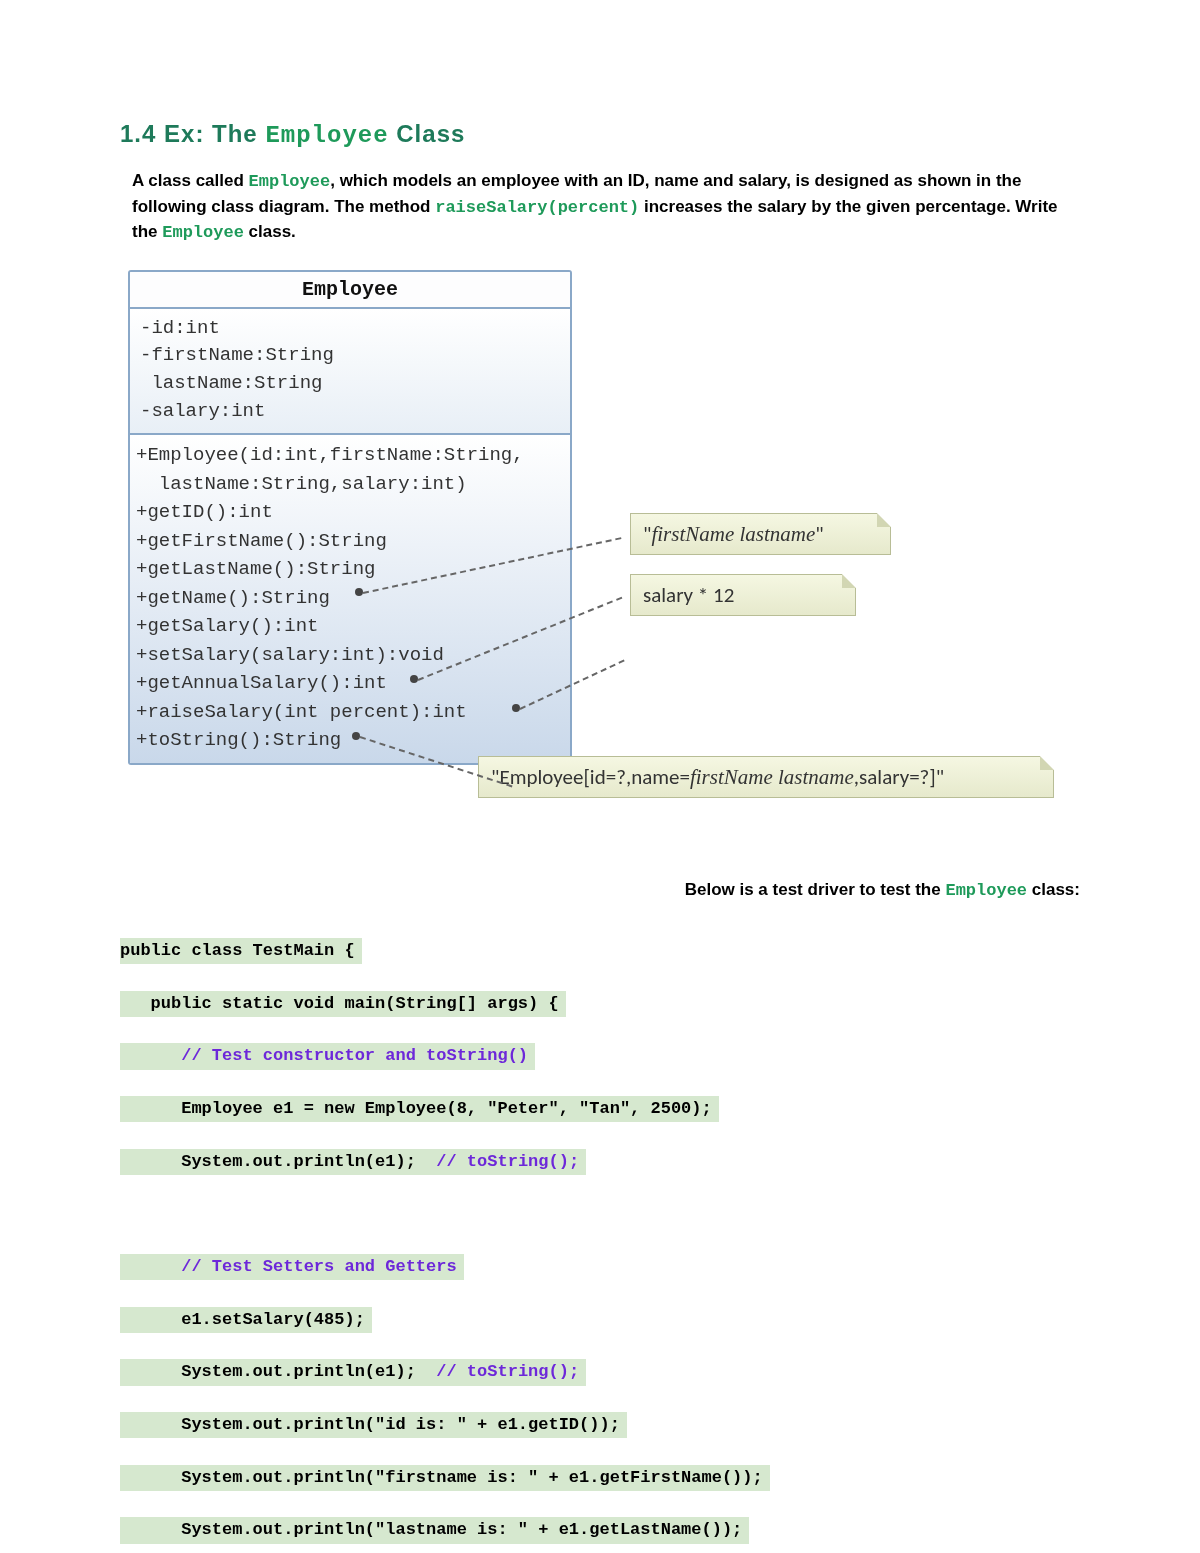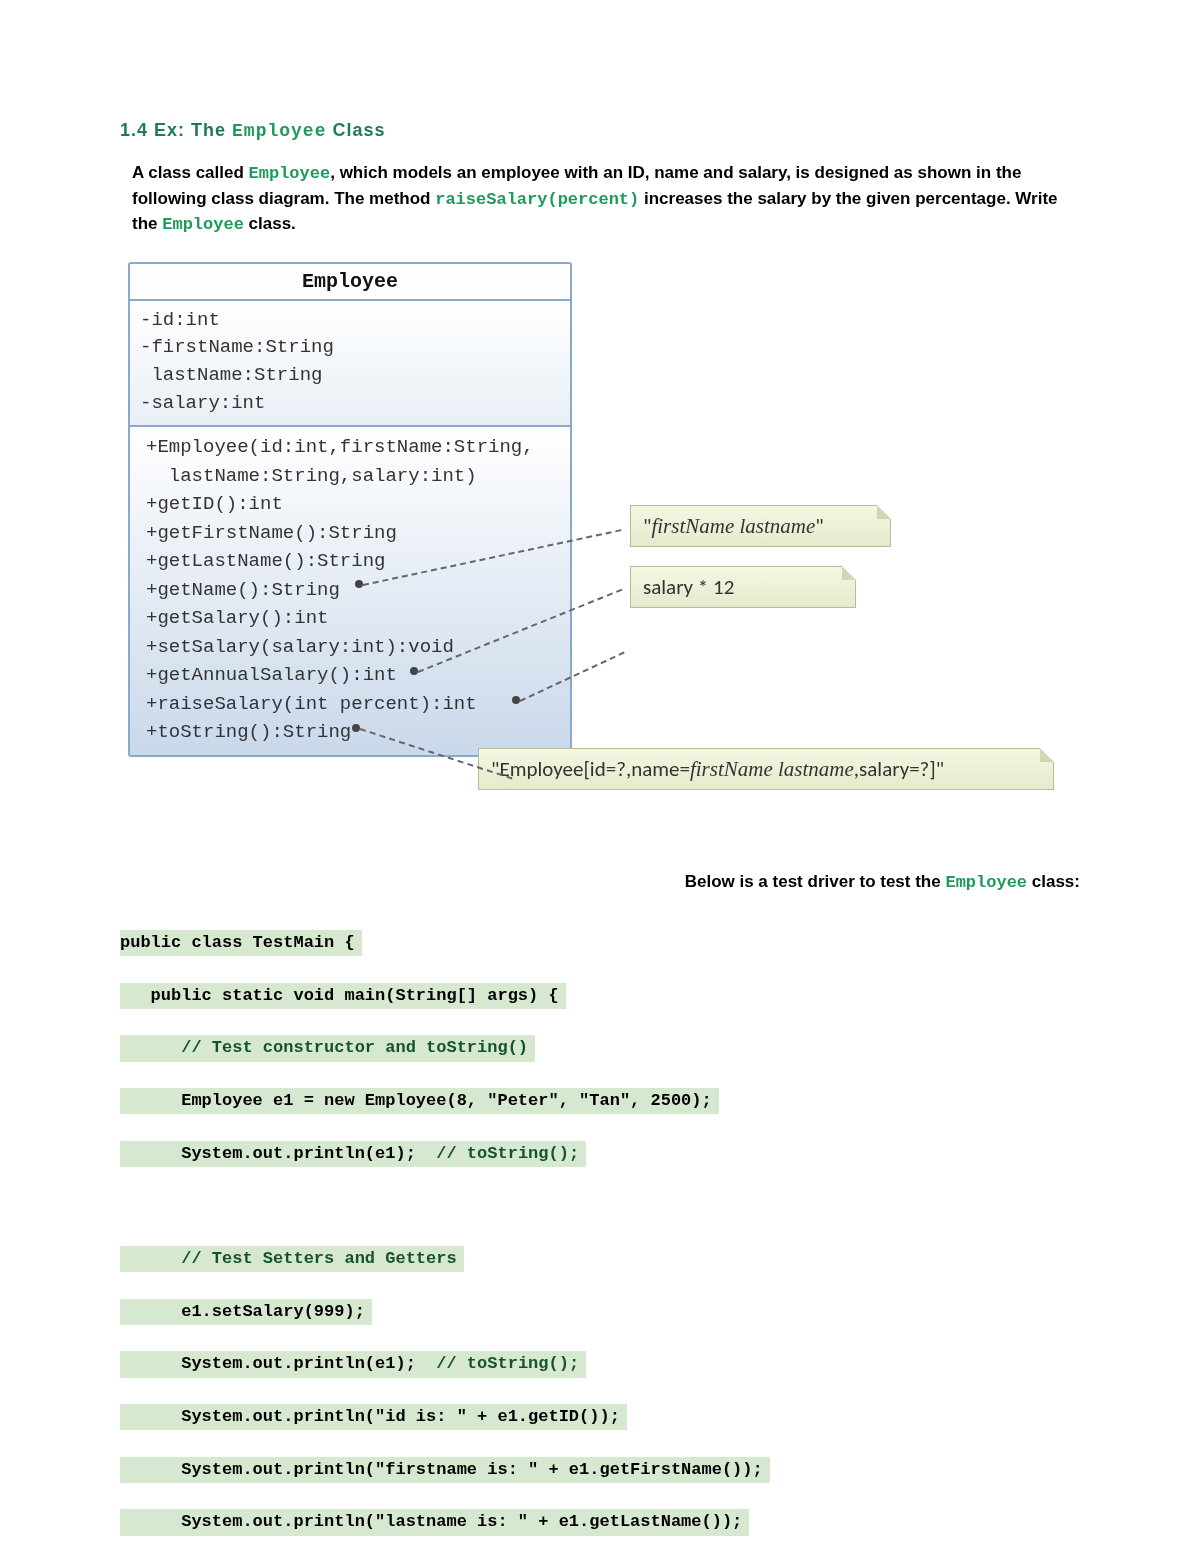--- a/index.html
+++ b/index.html
@@ -13,21 +13,21 @@
     width: 1200px;
     min-height: 1553px;
     padding: 120px 120px 60px 120px;
     box-sizing: border-box;
     position: relative;
   }
   h1.section-heading {
     color: #1e7a5a;
     font-family: Verdana, Geneva, sans-serif;
     font-weight: 700;
-    font-size: 18px;
+    font-size: 24px;
     margin: 0 0 20px 0;
     letter-spacing: 1px;
   }
   h1.section-heading .code-in-heading {
     font-family: "Courier New", Courier, monospace;
     font-weight: 700;
     color: #1e9a5a;
   }
   p.intro {
     font-family: Verdana, Geneva, sans-serif;
@@ -79,21 +79,21 @@
     color: #111;
   }
   .uml-attrs {
     padding: 6px 10px 8px 10px;
     border-bottom: 2px solid #8aa8c8;
     background: linear-gradient(#ffffff, #e8eff6);
     line-height: 1.45;
     white-space: pre;
   }
   .uml-methods {
-    padding: 6px 10px 8px 16px;
+    padding: 6px 10px 8px 6px;
     background: linear-gradient(#ffffff, #c9d8ea);
     line-height: 1.5;
     white-space: pre;
   }
   .note {
     position: absolute;
     background: linear-gradient(#f5f7e2, #e6e9cc);
     border: 1px solid #b8bd96;
     padding: 7px 12px;
     font-family: Calibri, Arial, sans-serif;
@@ -134,21 +134,21 @@
   }
   .code-line {
     display: block;
   }
   .hl-line {
     background: #d6e8cf;
     display: inline-block;
     padding-right: 7px;
   }
   .comment-green {
-    color: #14532d;
+    color: #6d28d9;
   }
 </style>
 </head>
 <body>
 
 <div class="page">
 
   <h1 class="section-heading">
     <span>1.4  Ex: The </span><span class="code-in-heading">Employee</span><span> Class</span>
   </h1>
@@ -208,21 +208,21 @@
   </p>
 
   <div class="code-listing">
 <span class="code-line"><span class="hl-line">public class TestMain {</span></span>
 <span class="code-line"><span class="hl-line">   public static void main(String[] args) {</span></span>
 <span class="code-line"><span class="hl-line comment-green">      // Test constructor and toString()</span></span>
 <span class="code-line"><span class="hl-line">      Employee e1 = new Employee(8, "Peter", "Tan", 2500);</span></span>
 <span class="code-line"><span class="hl-line"><span>      System.out.println(e1);  </span><span class="comment-green">// toString();</span></span></span>
 <span class="code-line"> </span>
 <span class="code-line"><span class="hl-line comment-green">      // Test Setters and Getters</span></span>
-<span class="code-line"><span class="hl-line">      e1.setSalary(999);</span></span>
+<span class="code-line"><span class="hl-line">      e1.setSalary(485);</span></span>
 <span class="code-line"><span class="hl-line"><span>      System.out.println(e1);  </span><span class="comment-green">// toString();</span></span></span>
 <span class="code-line"><span class="hl-line">      System.out.println("id is: " + e1.getID());</span></span>
 <span class="code-line"><span class="hl-line">      System.out.println("firstname is: " + e1.getFirstName());</span></span>
 <span class="code-line"><span class="hl-line">      System.out.println("lastname is: " + e1.getLastName());</span></span>
 
 
 
 
 
 

